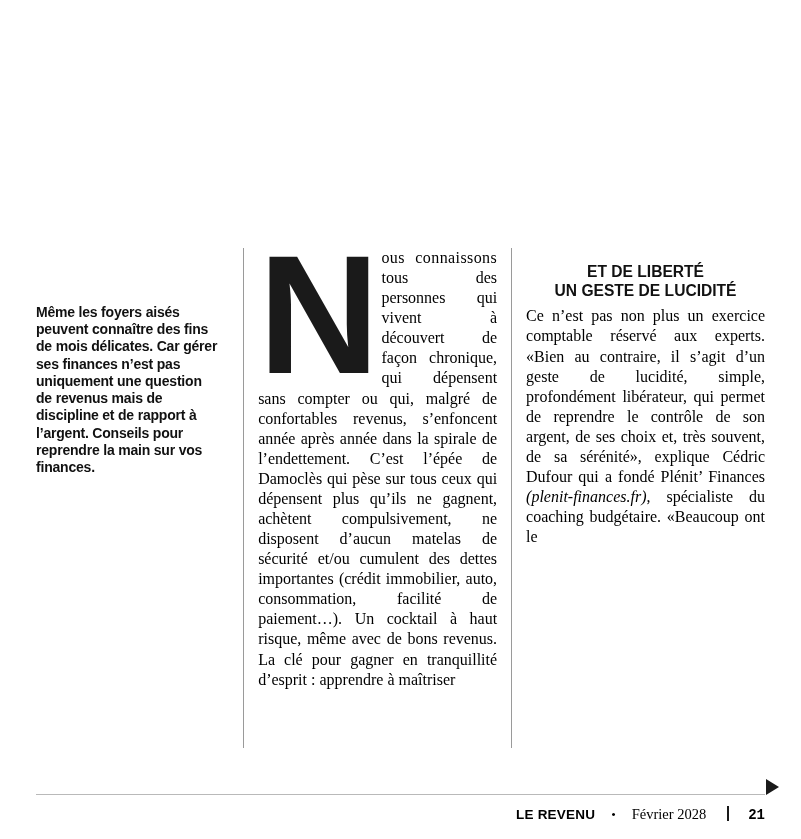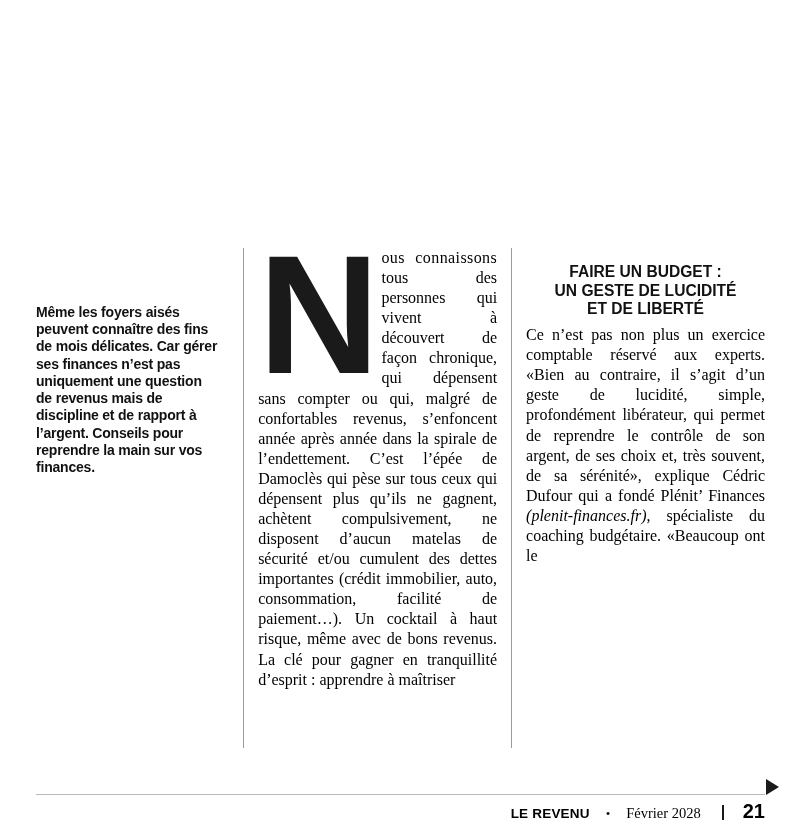--- a/index.html
+++ b/index.html
@@ -142,23 +142,23 @@
   .footer .bar {
     display: inline-block;
     width: 2px;
     height: 15px;
     background: #1a1a1a;
     margin: 0 3px 0 5px;
     position: relative;
     top: 2px;
   }
   .footer .pagenum {
-    font-family: Liberation Sans, sans-serif;
-    font-weight: bold;
-    font-size: 20px;
+    font-family: Liberation Mono, monospace;
+    font-weight: bold;
+    font-size: 14px;
   }
   .footer-rule {
     position: absolute;
     left: 36px;
     right: 36px;
     bottom: 44px;
     height: 1px;
     background: #b9b9b9;
   }
 </style>
@@ -185,23 +185,22 @@
 
     <div class="col col-body">
       <div class="dropcap">N</div>
       <div class="bodytext first">ous connaissons tous des personnes qui vivent à découvert de façon chronique, qui dépensent sans compter ou qui, malgré de confortables revenus, s’enfoncent année après année dans la spirale de l’endettement. C’est l’épée de Damoclès qui pèse sur tous ceux qui dépensent plus qu’ils ne gagnent, achètent compulsivement, ne disposent d’aucun matelas de sécurité et/ou cumulent des dettes importantes (crédit immobilier, auto, consommation, facilité de paiement…). Un cocktail à haut risque, même avec de bons revenus. La clé pour gagner en tranquillité d’esprit : apprendre à maîtriser</div>
     </div>
 
     <div class="rule"></div>
 
     <div class="col col-body2">
       <div class="subhead">
-        <span>FAIRE UN BUDGET :</span>
+        <span>ET DE LIBERTÉ</span>
         <span>UN GESTE DE LUCIDITÉ</span>
-        <span>ET DE LIBERTÉ</span>
       </div>
       <div class="bodytext"><span>Ce n’est pas non plus un exercice comptable réservé aux experts. «Bien au contraire, il s’agit d’un geste de lucidité, simple, profondément libérateur, qui permet de reprendre le contrôle de son argent, de ses choix et, très souvent, de sa sérénité», explique Cédric Dufour qui a fondé Plénit’ Finances </span><i>(plenit-finances.fr)</i><span>, spécialiste du coaching budgétaire. «Beaucoup ont le</span></div>
       <div class="arrow"></div>
     </div>
 
   </div>
 
   <div class="footer-rule"></div>
 
   <div class="footer">

